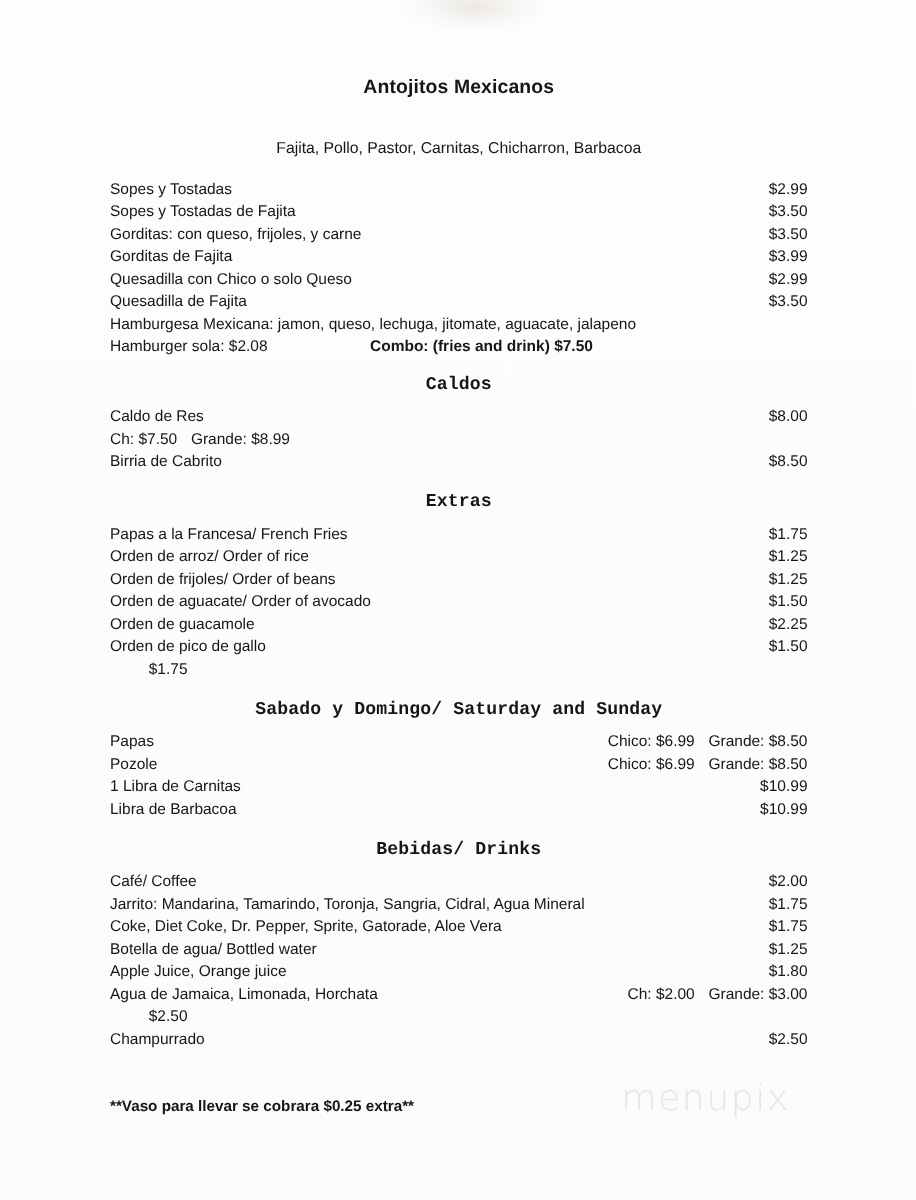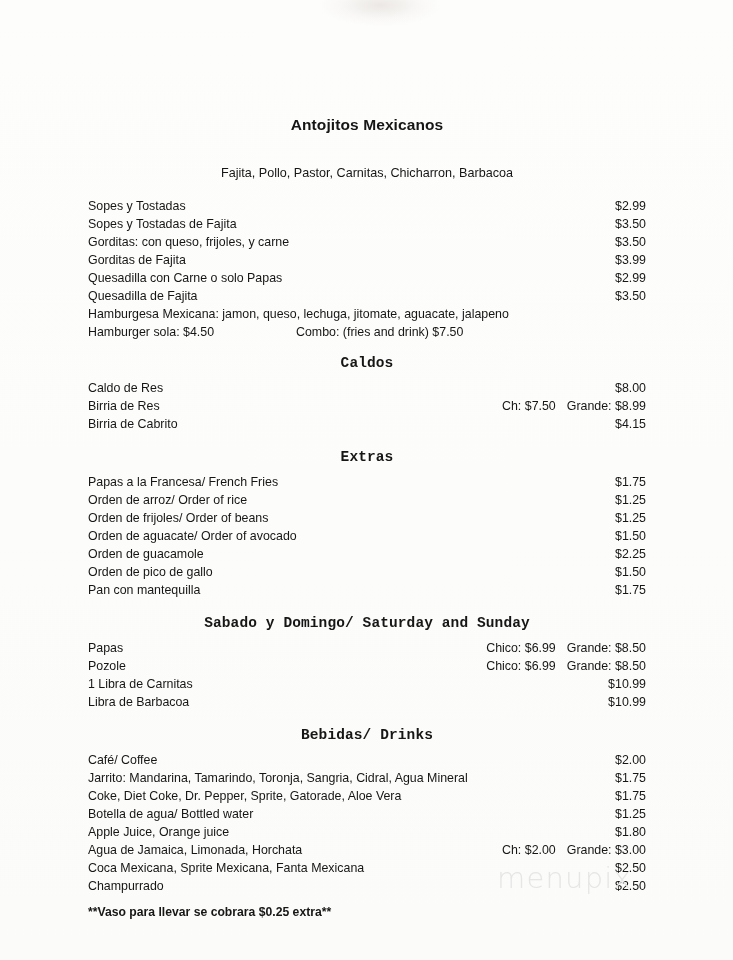--- a/index.html
+++ b/index.html
@@ -26,21 +26,21 @@
     position: absolute;
     left: 88px;
     top: 0;
     width: 558px;
   }
   .doc-title {
     text-align: center;
     font-size: 15.5px;
     font-weight: bold;
     letter-spacing: 0.1px;
-    margin-top: 116px;
+    margin-top: 61px;
   }
   .doc-subtitle {
     text-align: center;
     font-size: 12.6px;
     margin-top: 32px;
   }
   .section-heading {
     text-align: center;
     font-size: 14.5px;
     font-weight: bold;
@@ -76,28 +76,29 @@
     margin-right: 11px;
   }
   .row .dual .large-price {
     text-align: right;
   }
   .row.two-col .col-a {
     flex: 0 0 208px;
   }
   .row.two-col .col-b {
     flex: 1 1 auto;
+    font-weight: bold;
   }
   .spacer-md { height: 14px; }
   .spacer-lg { height: 16px; }
   .footnote {
     font-size: 12.2px;
     font-weight: bold;
     line-height: 18px;
-    margin-top: 8px;
+    margin-top: 36px;
   }
   .watermark {
     position: absolute;
     left: 497px;
     top: 861px;
     font-size: 29px;
     letter-spacing: 1.2px;
     color: #e6e6e6;
     font-family: "DejaVu Sans", sans-serif;
     font-weight: 300;
@@ -135,54 +136,53 @@
       </div>
       <div class="row">
         <span class="name">Gorditas: con queso, frijoles, y carne</span>
         <span class="price">$3.50</span>
       </div>
       <div class="row">
         <span class="name">Gorditas de Fajita</span>
         <span class="price">$3.99</span>
       </div>
       <div class="row">
-        <span class="name">Quesadilla con Carne o solo Papas</span>
+        <span class="name">Quesadilla con Chico o solo Queso</span>
         <span class="price">$2.99</span>
       </div>
       <div class="row">
         <span class="name">Quesadilla de Fajita</span>
         <span class="price">$3.50</span>
       </div>
       <div class="row">
         <span class="name">Hamburgesa Mexicana: jamon, queso, lechuga, jitomate, aguacate, jalapeno</span>
       </div>
       <div class="row two-col">
-        <span class="col-a">Hamburger sola: $4.50</span>
+        <span class="col-a">Hamburger sola: $2.08</span>
         <span class="col-b">Combo: (fries and drink) $7.50</span>
       </div>
     </div>
 
     <div class="spacer-md"></div>
     <div class="section-heading">Caldos</div>
 
     <div class="rows">
       <div class="row">
         <span class="name">Caldo de Res</span>
         <span class="price">$8.00</span>
       </div>
       <div class="row">
-        <span class="name">Birria de Res</span>
         <span class="dual">
           <span class="small-price">Ch: $7.50</span>
           <span class="large-price">Grande: $8.99</span>
         </span>
       </div>
       <div class="row">
         <span class="name">Birria de Cabrito</span>
-        <span class="price">$4.15</span>
+        <span class="price">$8.50</span>
       </div>
     </div>
 
     <div class="spacer-lg"></div>
     <div class="section-heading">Extras</div>
 
     <div class="rows">
       <div class="row">
         <span class="name">Papas a la Francesa/ French Fries</span>
         <span class="price">$1.75</span>
@@ -201,21 +201,20 @@
       </div>
       <div class="row">
         <span class="name">Orden de guacamole</span>
         <span class="price">$2.25</span>
       </div>
       <div class="row">
         <span class="name">Orden de pico de gallo</span>
         <span class="price">$1.50</span>
       </div>
       <div class="row">
-        <span class="name">Pan con mantequilla</span>
         <span class="price">$1.75</span>
       </div>
     </div>
 
     <div class="spacer-lg"></div>
     <div class="section-heading">Sabado y Domingo/ Saturday and Sunday</div>
 
     <div class="rows">
       <div class="row">
         <span class="name">Papas</span>
@@ -266,21 +265,20 @@
         <span class="price">$1.80</span>
       </div>
       <div class="row">
         <span class="name">Agua de Jamaica, Limonada, Horchata</span>
         <span class="dual">
           <span class="small-price">Ch: $2.00</span>
           <span class="large-price">Grande: $3.00</span>
         </span>
       </div>
       <div class="row">
-        <span class="name">Coca Mexicana, Sprite Mexicana, Fanta Mexicana</span>
         <span class="price">$2.50</span>
       </div>
       <div class="row">
         <span class="name">Champurrado</span>
         <span class="price">$2.50</span>
       </div>
     </div>
 
     <div class="footnote">**Vaso para llevar se cobrara $0.25 extra**</div>
 

